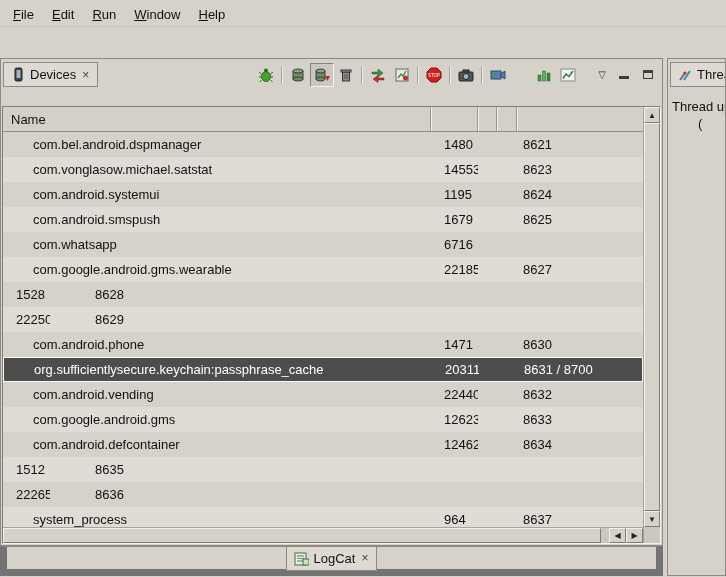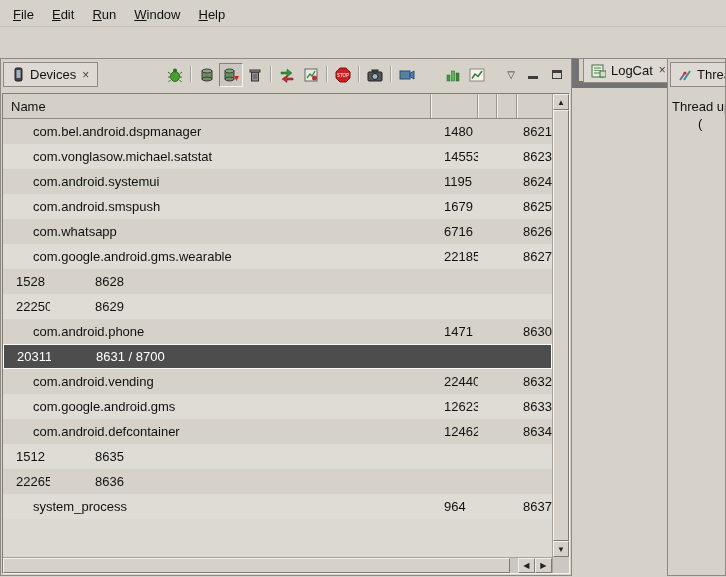--- a/index.html
+++ b/index.html
@@ -10,42 +10,42 @@
     background:#d6d2ca; overflow:hidden;
   }
   
   .menubar { height:27px; display:flex; align-items:flex-end; padding-left:4px;
              border-bottom:1px solid #c6c2ba; }
   .menu-item { display:inline-block; padding:4px 9px; cursor:default; }
   .menu-item::first-letter { text-decoration:underline; }
   .toolbar-strip { height:31px; }
   
   .main { display:flex; height:518px; }
-  .left-col { width:663px; display:flex; min-width:663px;border-radius:14px; }
+  .left-col { width:663px; display:flex; flex-direction:column; min-width:663px;border-radius:14px; }
   .panel { border:1px solid #8e8a82; background:#d6d2ca; display:flex;
            flex-direction:column; min-height:0; }
   .devices-panel { flex:1; }
   .panel-header { height:31px; display:flex; align-items:center; padding:2px 4px 2px 2px; }
   .tab { display:flex; align-items:center; gap:5px; height:25px; padding:0 7px;
          background:#dedad3; border:1px solid #8e8a82; white-space:nowrap; }
   .tab-close { font-size:12px; color:#444; padding:0 1px; line-height:1; }
   
   .htoolbar { margin-left:auto; display:flex; align-items:center; }
   .tbtn { width:24px; height:24px; display:flex; align-items:center; justify-content:center;
           border:1px solid transparent; }
   .tbtn.pressed { border-color:#87837b #f6f4f0 #f6f4f0 #87837b; background:#ccc8c1; }
   .tsep { width:2px; height:17px; border-left:1px solid #a7a39b; border-right:1px solid #efede9; margin:0 3px; }
   .ic svg { display:block; }
   .gap20 { width:22px; } .gap12 { width:14px; }
   .chev { font-size:10px; color:#333; padding:0 4px; }
   .winbtn { width:20px; height:20px; display:flex; align-items:center; justify-content:center; margin-left:4px; }
   .min-glyph { width:10px; height:8px; border-bottom:3px solid #3d3d3d; }
   .max-glyph { width:10px; height:9px; border:1px solid #3d3d3d; border-top-width:3px; }
   
-  .table-area { flex:1; margin:3px 1px 1px 1px; border:1px solid; min-height:0;
+  .table-area { flex:1; margin:16px 1px 1px 1px; border:1px solid; min-height:0;
                 border-color:#827e76 #f4f2ee #f4f2ee #827e76; display:flex;justify-content:flex-end; }
   .table-left { flex:1; display:flex; flex-direction:column; min-width:0; }
   .thead { height:25px; display:flex; background:#d4d0c8; border-bottom:1px solid #8f8b83; flex:0 0 25px; }
   .th { display:flex; align-items:center; border-right:1px solid #9b978f; box-shadow:1px 0 0 #f4f2ee; }
   .th.name { width:428px; padding-left:8px; }
   .th.pid { width:47px; } .th.c3 { width:19px; } .th.c4 { width:20px; }
   .th.port { flex:1; border-right:none; box-shadow:none; }
   .rows { flex:1; overflow:hidden; background:#dcd9d3; }
   .trow { height:25px; display:flex; align-items:center; }
   .trow:nth-child(odd)  { background:#d6d2ca; }
@@ -65,21 +65,21 @@
   .htrack-gap { width:8px; }
   .vcol { width:17px; display:flex; flex-direction:column; border-left:1px solid #a8a49c; background:#ccc8c1; }
   .vscroll { flex:1; display:flex; flex-direction:column; }
   .vbtn { height:16px; width:100%; background:#d6d2ca; border:1px solid;
           border-color:#f2f0ec #7f7b73 #7f7b73 #f2f0ec;
           display:flex; align-items:center; justify-content:center; font-size:8px; color:#222; }
   .vthumb { flex:1; background:#d6d2ca; border:1px solid; border-color:#f2f0ec #7f7b73 #7f7b73 #f2f0ec; }
   .scroll-corner { height:16px; }
   
   .logcat-bar { height:30px; border:7px solid #737373; border-top:1px solid #8e8a82;
-                display:flex; align-items:center; padding:2px 4px; background:#d6d2ca; }
+                display:flex; align-items:center; padding:2px 4px; background:#d6d2ca;justify-content:center; }
   
   .sash { width:4px; }
   .right-panel { flex:1; overflow:hidden; }
   .threads-content { padding:8px 0 0 4px; line-height:17px; white-space:nowrap; }
   .tline2 { padding-left:26px; }
 </style>
 </head>
 <body>
 
 <div class="menubar">
@@ -272,21 +272,20 @@
     <span class="cell pid">1679</span>
     <span class="cell c3"></span>
     <span class="cell c4"></span>
     <span class="cell port">8625</span>
   </div>
               <div class="trow">
     <span class="cell name">com.whatsapp</span>
     <span class="cell pid">6716</span>
     <span class="cell c3"></span>
     <span class="cell c4"></span>
-    <span class="cell port">8626</span>
   </div>
               <div class="trow">
     <span class="cell name">com.google.android.gms.wearable</span>
     <span class="cell pid">22185</span>
     <span class="cell c3"></span>
     <span class="cell c4"></span>
     <span class="cell port">8627</span>
   </div>
               <div class="trow">
     <span class="cell pid">1528</span>
@@ -301,20 +300,21 @@
     <span class="cell port">8629</span>
   </div>
               <div class="trow">
     <span class="cell name">com.android.phone</span>
     <span class="cell pid">1471</span>
     <span class="cell c3"></span>
     <span class="cell c4"></span>
     <span class="cell port">8630</span>
   </div>
               <div class="trow selected">
+    <span class="cell name">org.sufficientlysecure.keychain:passphrase_cache</span>
     <span class="cell pid">20311</span>
     <span class="cell c3"></span>
     <span class="cell c4"></span>
     <span class="cell port">8631 / 8700</span>
   </div>
               <div class="trow">
     <span class="cell name">com.android.vending</span>
     <span class="cell pid">22440</span>
     <span class="cell c3"></span>
     <span class="cell c4"></span>

